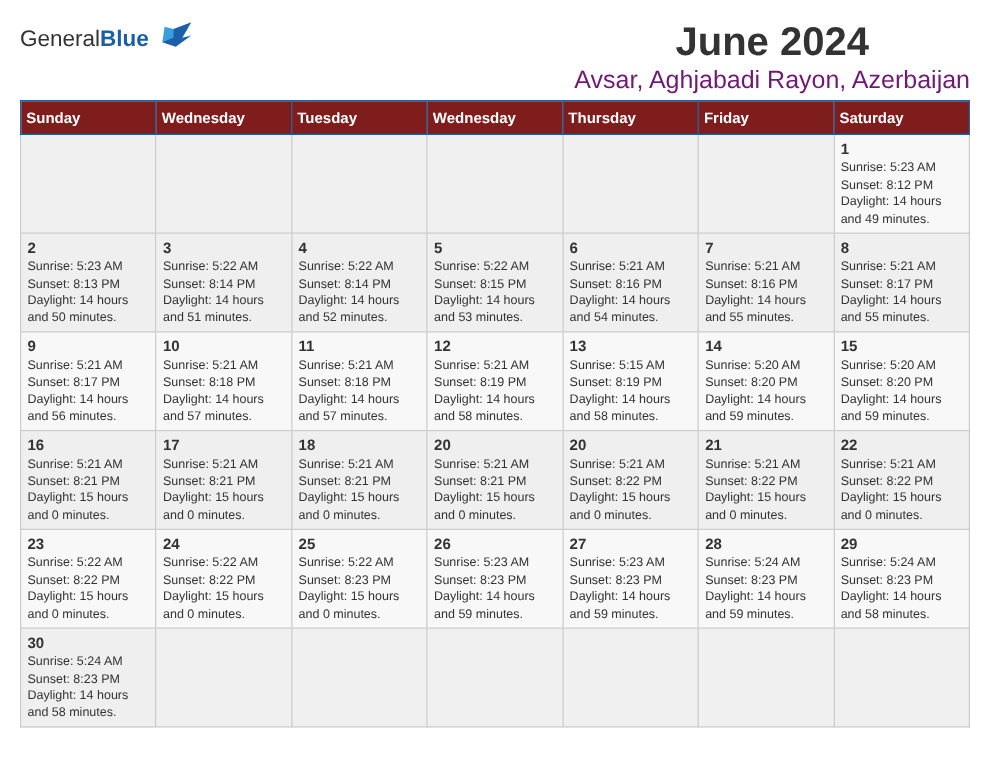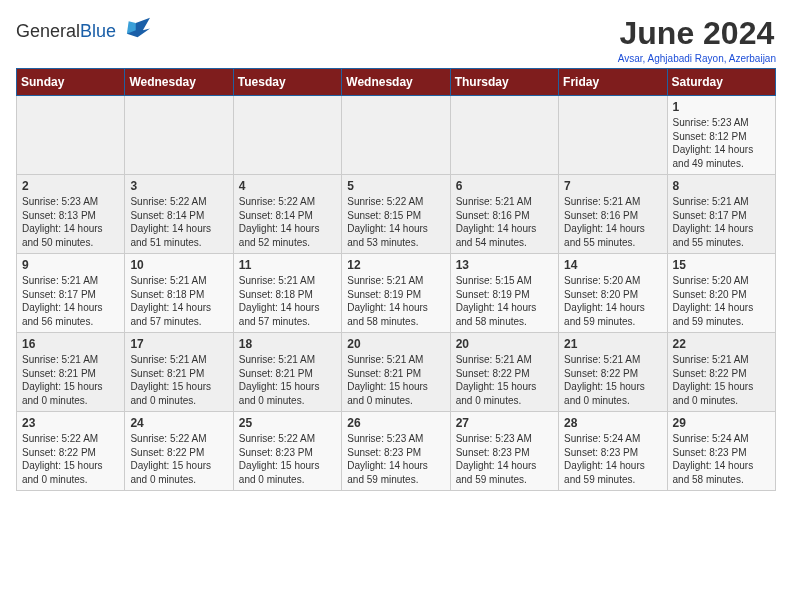--- a/index.html
+++ b/index.html
@@ -22,39 +22,39 @@
       gap: 2px;
     }
     .logo-text {
       font-size: 18px;
       font-weight: normal;
       color: #333;
       line-height: 1.1;
     }
     .logo-text span {
       color: #1a5fa8;
-      font-weight: normal;
+      font-weight: bold;
     }
     .logo-icon {
       width: 32px;
       height: 32px;
       margin-left: 2px;
     }
     .title-block {
       text-align: center;
     }
     .month-year {
       font-size: 32px;
       font-weight: bold;
       color: #333;
       line-height: 1.1;
     }
     .location {
-      font-size: 10px;
-      color: #1d4ed8;
+      font-size: 20px;
+      color: #701a75;
       margin-top: 2px;
     }
     .calendar {
       width: 100%;
       border-collapse: collapse;
       border: 1px solid #ccc;
       font-size: 10.5px;
     }
     .calendar thead th {
       background-color: #7f1d1d;
@@ -312,14 +312,28 @@
 Sunset: 8:23 PM
 Daylight: 14 hours and 59 minutes.</div>
         </td>
         <td>
           <span class="day-num">29</span>
           <div class="day-info">Sunrise: 5:24 AM
 Sunset: 8:23 PM
 Daylight: 14 hours and 58 minutes.</div>
         </td>
       </tr>
+      <tr>
+        <td>
+          <span class="day-num">30</span>
+          <div class="day-info">Sunrise: 5:24 AM
+Sunset: 8:23 PM
+Daylight: 14 hours and 58 minutes.</div>
+        </td>
+        <td class="empty-cell"></td>
+        <td class="empty-cell"></td>
+        <td class="empty-cell"></td>
+        <td class="empty-cell"></td>
+        <td class="empty-cell"></td>
+        <td class="empty-cell"></td>
+      </tr>
     </tbody>
 </table>
 
 </body></html>

